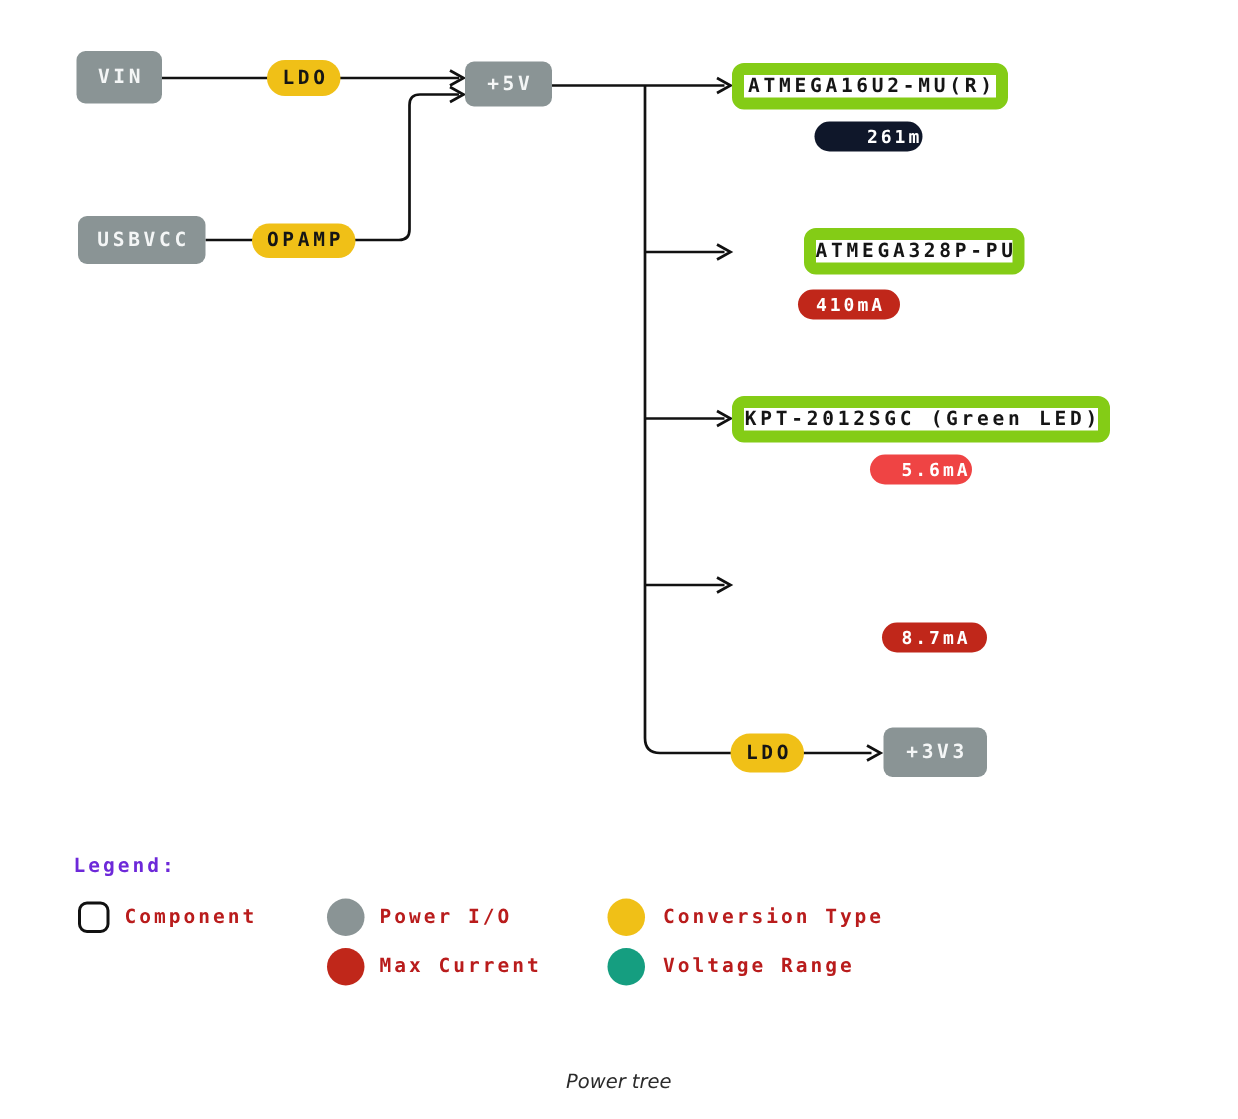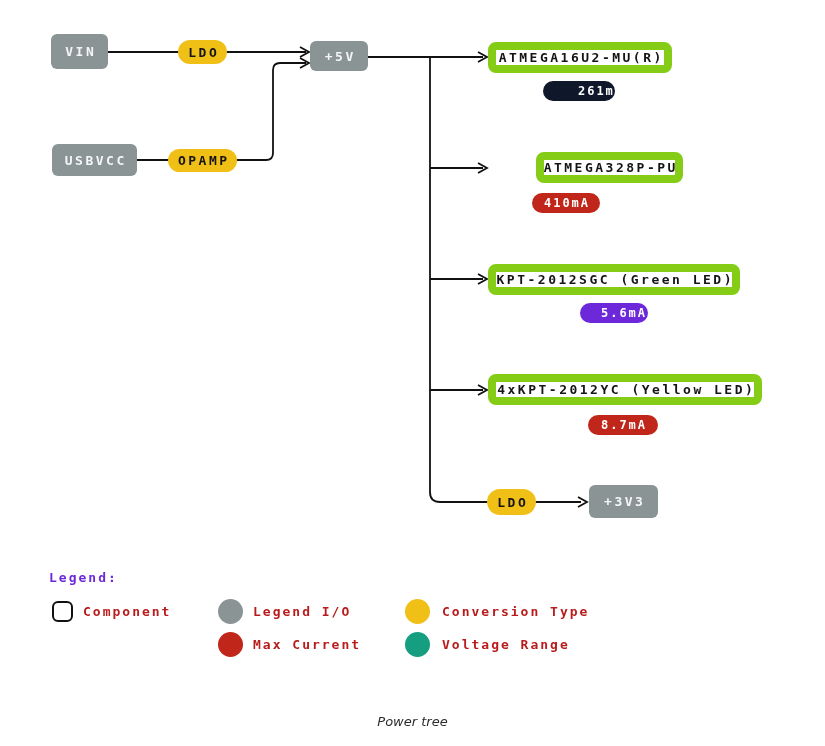--- a/index.html
+++ b/index.html
@@ -72,36 +72,35 @@
 
   <div class="node ypill" style="left: 168px; top: 149px; width: 69px; height: 23px; background-color: rgb(240, 192, 23);">OPAMP</div>
 
   <div class="node comp" style="left:488px; top:42px; width:184px; height:31px;">ATMEGA16U2-MU(R)</div>
   <div class="node rpill" style="left: 543px; top: 81px; width: 72px; height: 20px; background-color: #0f172a; padding-left: 44px;">261mA</div>
 
   <div class="node comp" style="left:488px; top:152px; width:147px; height:31px;margin-left:48px;">ATMEGA328P-PU</div>
   <div class="node rpill" style="left: 532px; top: 193px; width: 68px; height: 20px; background-color: rgb(192, 39, 26);">410mA</div>
 
   <div class="node comp" style="left:488px; top:264px; width:252px; height:31px;">KPT-2012SGC (Green LED)</div>
-  <div class="node rpill" style="left: 580px; top: 303px; width: 68px; height: 20px; background-color: #6d28d9; padding-left: 20px;">5.6mA</div>
+  <div class="node rpill" style="left: 580px; top: 303px; width: 68px; height: 20px; background-color: #ef4444; padding-left: 20px;">5.6mA</div>
 
-  <div class="node comp" style="left:488px; top:374px; width:274px; height:31px;">4xKPT-2012YC (Yellow LED)</div>
   <div class="node rpill" style="left: 588px; top: 415px; width: 70px; height: 20px; background-color: rgb(192, 39, 26);">8.7mA</div>
 
   <div class="node ypill" style="left: 487px; top: 489px; width: 49px; height: 26px; background-color: rgb(240, 192, 23);">LDO</div>
 
   <div class="node gray" style="left: 589px; top: 485px; width: 69px; height: 33px; background-color: rgb(138, 148, 149);">+3V3</div>
 
   <div class="legend-title" style="left:49px; top:570px;">Legend:</div>
 
   <div class="swatch-box" style="left:52px; top:601px;"></div>
   <div class="legend-label" style="left:83px; top:599px;">Component</div>
 
   <div class="swatch-dot" style="left: 218px; top: 599px; background-color: rgb(138, 148, 149);"></div>
-  <div class="legend-label" style="left:253px; top:599px;">Legend I/O</div>
+  <div class="legend-label" style="left:253px; top:599px;">Power I/O</div>
 
   <div class="swatch-dot" style="left: 405px; top: 599px; background-color: rgb(240, 192, 23);"></div>
   <div class="legend-label" style="left:442px; top:599px;">Conversion Type</div>
 
   <div class="swatch-dot" style="left: 218px; top: 632px; background-color: rgb(192, 39, 26);"></div>
   <div class="legend-label" style="left:253px; top:632px;">Max Current</div>
 
   <div class="swatch-dot" style="left: 405px; top: 632px; background-color: rgb(21, 158, 128);"></div>
   <div class="legend-label" style="left:442px; top:632px;">Voltage Range</div>
 

